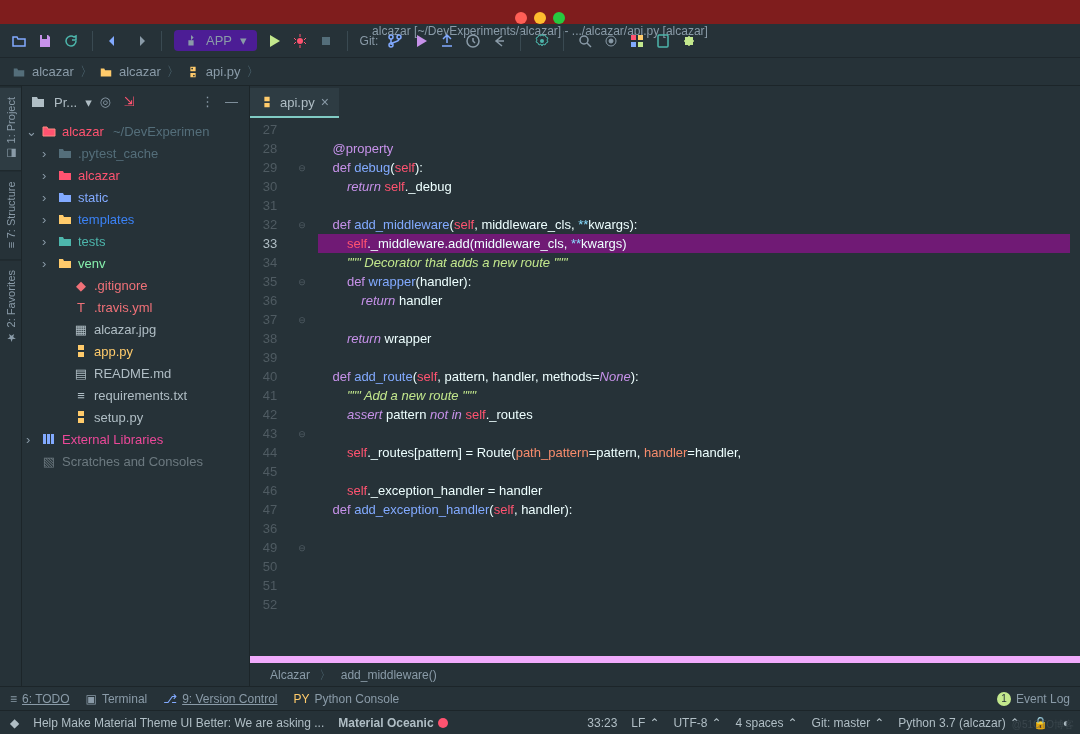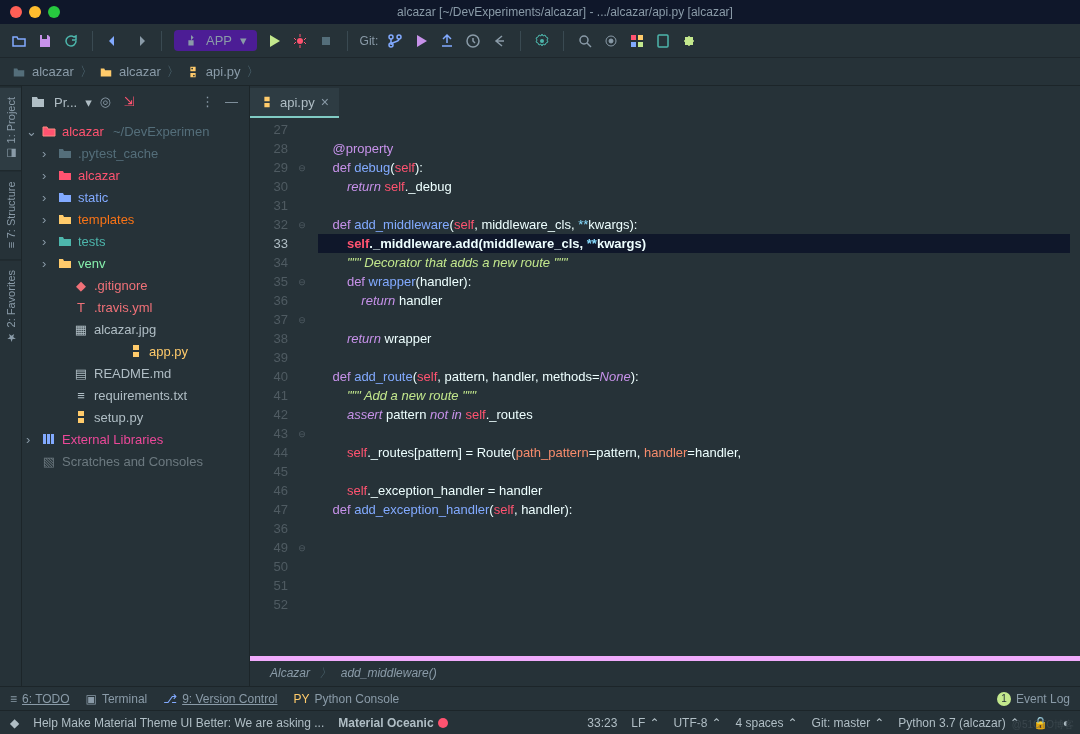--- a/index.html
+++ b/index.html
@@ -1,17 +1,17 @@
 <!DOCTYPE html>
 <html><head>
 <meta charset="utf-8">
 <style>
 * { margin:0; padding:0; box-sizing:border-box; font-family:-apple-system,BlinkMacSystemFont,'Segoe UI',sans-serif; }
 body { width:1080px; height:734px; background:#263238; color:#b0bec5; font-size:13px; overflow:hidden; position:relative; }
-.titlebar { height:24px; background:#0f172a; display:flex; align-items:center; padding:12px 10px; }
+.titlebar { height:24px; background:#7f1d1d; display:flex; align-items:center; padding:12px 10px;flex-direction:column; }
 .traffic { display:flex; gap:7px; }
 .dot { width:12px; height:12px; border-radius:50%; }
 .red{background:#ff5f56}.yellow{background:#ffbd2e}.green{background:#27c93f}
 .title { flex:1; text-align:center; font-size:12px; color:#8a9ba8; }
 .toolbar { height:34px; background:#263238; border-bottom:1px solid #1e272c; display:flex; align-items:center; padding:0 10px; gap:8px; }
 .tb-sep { width:1px; height:20px; background:#3a4a52; margin:0 4px; }
 .tb-ico { width:18px; height:18px; cursor:pointer; display:flex; align-items:center; justify-content:center; color:#8a9ba8; }
 .tb-ico svg { width:16px; height:16px; }
 .run-config { display:flex; align-items:center; gap:8px; background:#4c1d95; padding:3px 10px; border-radius:4px; color:#8a9ba8; font-size:13px; }
 .breadcrumb { height:28px; display:flex; align-items:center; padding:0 12px; gap:6px; font-size:13px; color:#8a9ba8; border-bottom:1px solid #1c2529;}
@@ -26,28 +26,28 @@
 .ph-ico{width:16px;height:16px;cursor:pointer;color:#8a9ba8;}
 .tree { flex:1; overflow:hidden; font-size:13px; padding:2px 0;}
 .tree-item { display:flex; align-items:center; padding:3px 6px; gap:5px; cursor:pointer; white-space:nowrap;}
 .chev{width:10px;display:inline-flex;color:#8a9ba8;}
 .fico{width:16px;height:16px;display:inline-flex;align-items:center;justify-content:center;}
 .editor-area { flex:1; display:flex; flex-direction:column; overflow:hidden; }
 .tabbar { height:32px; display:flex; align-items:flex-end; background:#263238; }
 .etab { height:30px; padding:0 10px; display:flex; align-items:center; gap:6px; font-size:13px; color:#b0bec5; border-bottom:2px solid #80cbc4; background:#2e3c43;}
 .etab .close{color:#8a9ba8;font-size:14px;cursor:pointer;}
 .code-wrap { flex:1; display:flex; overflow:hidden; background:#263238;}
-.gutter { width:46px; text-align:right; padding:2px 8px 2px 2px; color:#4f5b62; font-family:'Menlo','Consolas',monospace; font-size:13px; line-height:19px; user-select:none;}
+.gutter { width:46px; text-align:center; padding:2px 8px 2px 2px; color:#4f5b62; font-family:'Menlo','Consolas',monospace; font-size:13px; line-height:19px; user-select:none;}
 .fold-gutter{width:12px; padding-top:2px;}
 .fold-dot{height:19px;display:flex;align-items:center;justify-content:center;color:#4f5b62;font-size:9px;}
 .code { flex:1; padding:2px 10px; font-family:'Menlo','Consolas',monospace; font-size:13px; line-height:19px; white-space:pre; color:#eeffff; overflow:hidden;}
 .k-dec{color:#c792ea;} .k-def{color:#c792ea;} .k-self{color:#ff5370;} .k-kw{color:#c792ea;font-style:italic;}
 .fn{color:#82aaff;} .str{color:#c3e88d;font-style:italic;} .param{color:#f78c6c;} .ident{color:#eeffff;}
-.op{color:#89ddff;} .hl-line{background:#0f172a; display:inline-block; width:100%;font-weight:bold;}
-.ann{height:30px;padding:4px 20px;font-size:12px;color:#8a9ba8;border-top:5px solid #f0abfc;font-style:italic;}
+.op{color:#89ddff;} .hl-line{background:#701a75; display:inline-block; width:100%;}
+.ann{height:30px;padding:4px 20px;font-size:12px;color:#8a9ba8;border-top:7px solid #f0abfc;}
 .ann .sep{margin:0 6px;color:#546e7a;}
 .bottom-tabs { height:24px; background:#263238; border-top:1px solid #1c2529; display:flex; align-items:center; padding:0 10px; gap:16px; font-size:12px; color:#8a9ba8;}
 .bottom-tabs .spacer{flex:1;}
 .bt-item{display:flex;align-items:center;gap:5px;cursor:pointer;}
 .statusbar { height:24px; background:#263238; border-top:1px solid #1c2529; display:flex; align-items:center; padding:0 10px; gap:14px; font-size:12px; color:#b0bec5;}
 .statusbar .spacer{flex:1;}
 .sb-item{display:flex;align-items:center;gap:4px;cursor:pointer;}
 .pink-dot{width:10px;height:10px;border-radius:50%;background:#ff5370;}
 .watermark{position:absolute;bottom:2px;right:6px;color:#4f5b62;font-size:10px;opacity:.5;}
 .u{text-decoration:underline;}
@@ -264,21 +264,21 @@
             </span>
             <span style="color:#82aaff">static</span>
           </div>
           <div class="tree-item" style="padding-left: 20px;">
             <span class="chev">›</span>
             <span class="fico" style="color:#ffcb6b;fill:#ffcb6b">
               <svg viewBox="0 0 16 16">
                 <path d="M2 4h4l1 2h7v7H2z"></path>
               </svg>
             </span>
-            <span style="color:#f97316">templates</span>
+            <span style="color:#3b82f6">templates</span>
           </div>
           <div class="tree-item" style="padding-left: 20px;">
             <span class="chev">›</span>
             <span class="fico" style="color:#4db6ac;fill:#4db6ac">
               <svg viewBox="0 0 16 16">
                 <path d="M2 4h4l1 2h7v7H2z"></path>
               </svg>
             </span>
             <span style="color:#4db6ac">tests</span>
           </div>
@@ -299,21 +299,21 @@
           <div class="tree-item" style="padding-left: 36px;">
             <span class="chev"></span>
             <span class="fico" style="color:#f07178;fill:#f07178">T</span>
             <span style="color:#f07178">.travis.yml</span>
           </div>
           <div class="tree-item" style="padding-left: 36px;">
             <span class="chev"></span>
             <span class="fico" style="color:#b0bec5;fill:#b0bec5">▦</span>
             <span style="color:#b0bec5">alcazar.jpg</span>
           </div>
-          <div class="tree-item" style="padding-left: 36px; justify-content: center;">
+          <div class="tree-item" style="padding-left: 36px;">
             <span class="chev"></span>
             <span class="fico" style="color:#ffcb6b;fill:#ffcb6b">
               <svg viewBox="0 0 16 16">
                 <path fill="#ffcb6b" d="M5 2h6v5H5zM5 9h6v5H5z"></path>
               </svg>
             </span>
             <span style="color:#ffcb6b">app.py</span>
           </div>
           <div class="tree-item" style="padding-left: 36px;">
             <span class="chev"></span>

